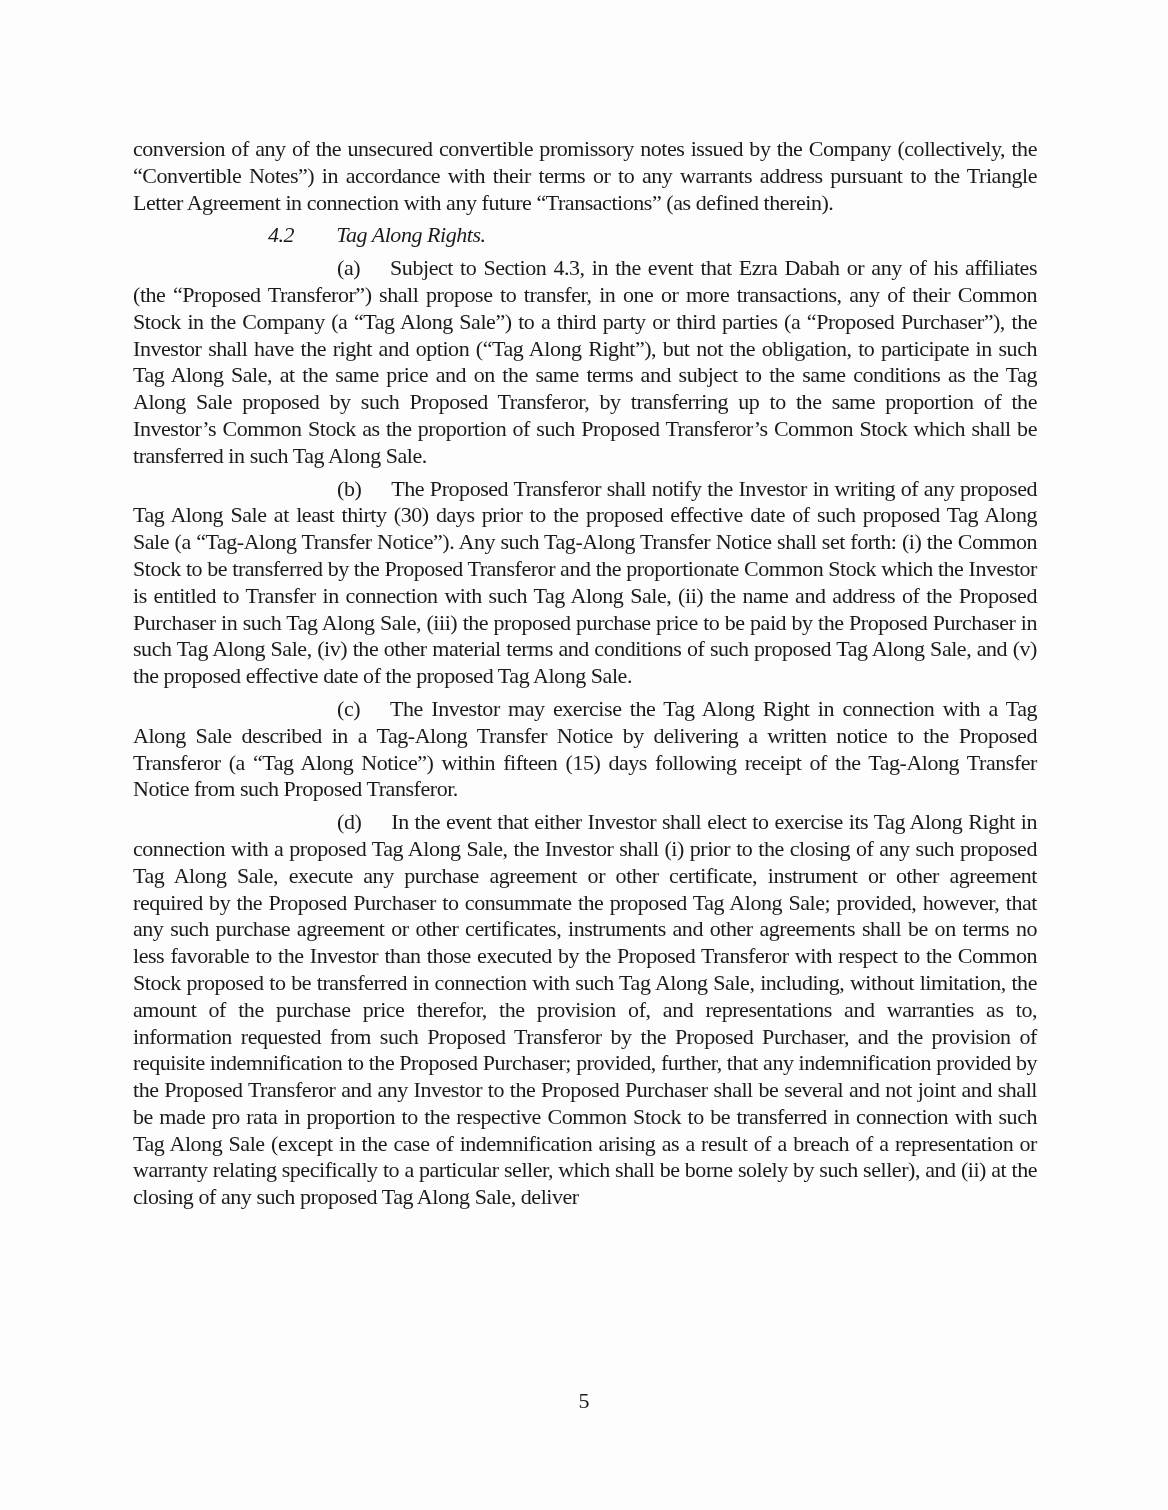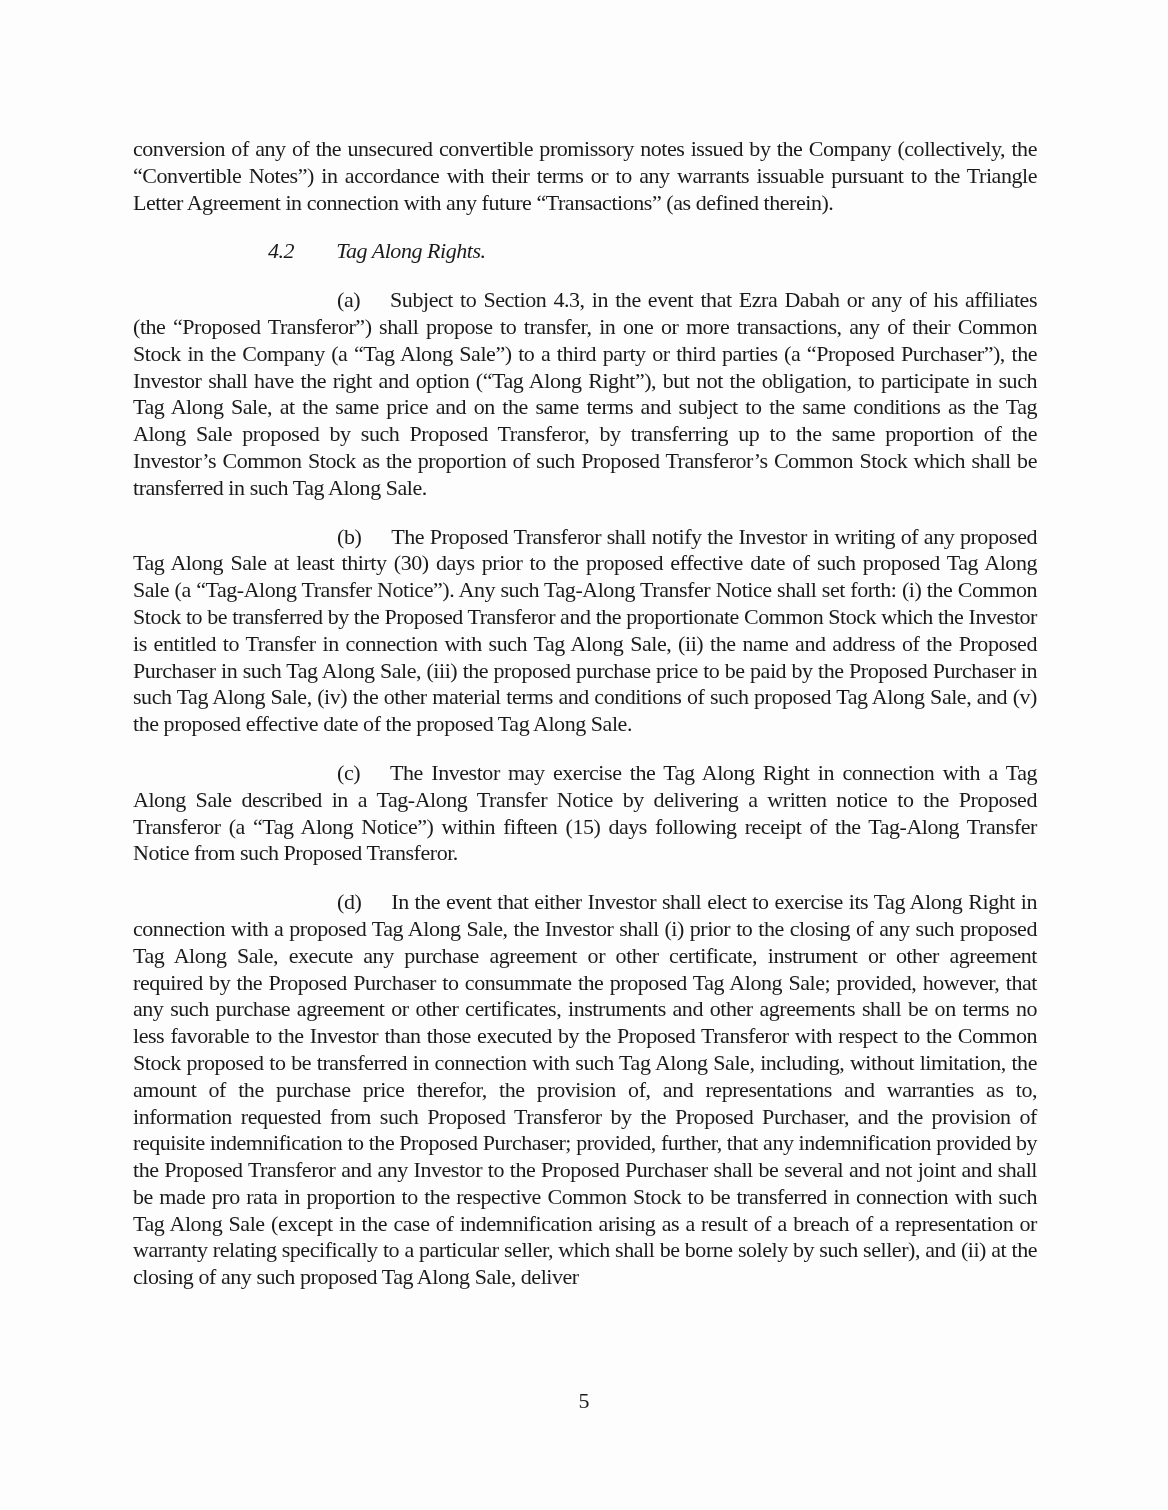--- a/index.html
+++ b/index.html
@@ -23,21 +23,21 @@
     width: 904px;
   }
   .doc p {
     margin: 0;
     font-size: 22px;
     line-height: 26.8px;
     letter-spacing: -0.45px;
     text-align: justify;
     color: #1b1b1b;
   }
-  .doc p + p { margin-top: 22px; }
+  .doc p + p { margin-top: 6px; }
   .par-indent { text-indent: 204px; }
   .heading { text-indent: 135px; }
   .i { font-style: italic; }
   .u {
     text-decoration-thickness: 1.6px;
     text-underline-offset: 3px;
   }
   .tab { display: inline-block; width: 30px; }
   .heading .tab { width: 42px; }
   .page-number {
@@ -50,21 +50,21 @@
     line-height: 26.8px;
     color: #1b1b1b;
   }
 </style>
 </head>
 <body>
 
 <div class="page">
   <div class="doc">
 
-    <p class="par-continuation"><span>conversion of any of the unsecured convertible promissory notes issued by the Company (collectively, the “</span><span class="u">Convertible Notes</span><span>”) in accordance with their terms or to any warrants issuable pursuant to the Triangle Letter Agreement in connection with any future “Transactions” (as defined therein).</span></p>
+    <p class="par-continuation"><span>conversion of any of the unsecured convertible promissory notes issued by the Company (collectively, the “</span><span class="u">Convertible Notes</span><span>”) in accordance with their terms or to any warrants address pursuant to the Triangle Letter Agreement in connection with any future “Transactions” (as defined therein).</span></p>
 
     <p class="heading">
       <span class="i">4.2</span><span class="tab"></span><span class="i">Tag Along Rights.</span>
     </p>
 
     <p class="par-indent"><span>(a)</span><span class="tab"></span><span>Subject to </span><span class="u">Section 4.3</span><span>, in the event that Ezra Dabah or any of his affiliates (the “</span><span class="u">Proposed Transferor</span><span>”) shall propose to transfer, in one or more transactions, any of their Common Stock in the Company (a “</span><span class="u">Tag Along Sale</span><span>”) to a third party or third parties (a “</span><span class="u">Proposed Purchaser</span><span>”), the Investor shall have the right and option (“</span><span class="u">Tag Along Right</span><span>”), but not the obligation, to participate in such Tag Along Sale, at the same price and on the same terms and subject to the same conditions as the Tag Along Sale proposed by such Proposed Transferor, by transferring up to the same proportion of the Investor’s Common Stock as the proportion of such Proposed Transferor’s Common Stock which shall be transferred in such Tag Along Sale.</span></p>
 
     <p class="par-indent"><span>(b)</span><span class="tab"></span><span>The Proposed Transferor shall notify the Investor in writing of any proposed Tag Along Sale at least thirty (30) days prior to the proposed effective date of such proposed Tag Along Sale (a “</span><span class="u">Tag-Along Transfer Notice</span><span>”).  Any such Tag-Along Transfer Notice shall set forth: (i) the Common Stock to be transferred by the Proposed Transferor and the proportionate Common Stock which the Investor is entitled to Transfer in connection with such Tag Along Sale, (ii) the name and address of the Proposed Purchaser in such Tag Along Sale, (iii) the proposed purchase price to be paid by the Proposed Purchaser in such Tag Along Sale, (iv) the other material terms and conditions of such proposed Tag Along Sale, and (v) the proposed effective date of the proposed Tag Along Sale.</span></p>
 
     <p class="par-indent"><span>(c)</span><span class="tab"></span><span>The Investor may exercise the Tag Along Right in connection with a Tag Along Sale described in a Tag-Along Transfer Notice by delivering a written notice to the Proposed Transferor (a “</span><span class="u">Tag Along Notice</span><span>”) within fifteen (15) days following receipt of the Tag-Along Transfer Notice from such Proposed Transferor.</span></p>

